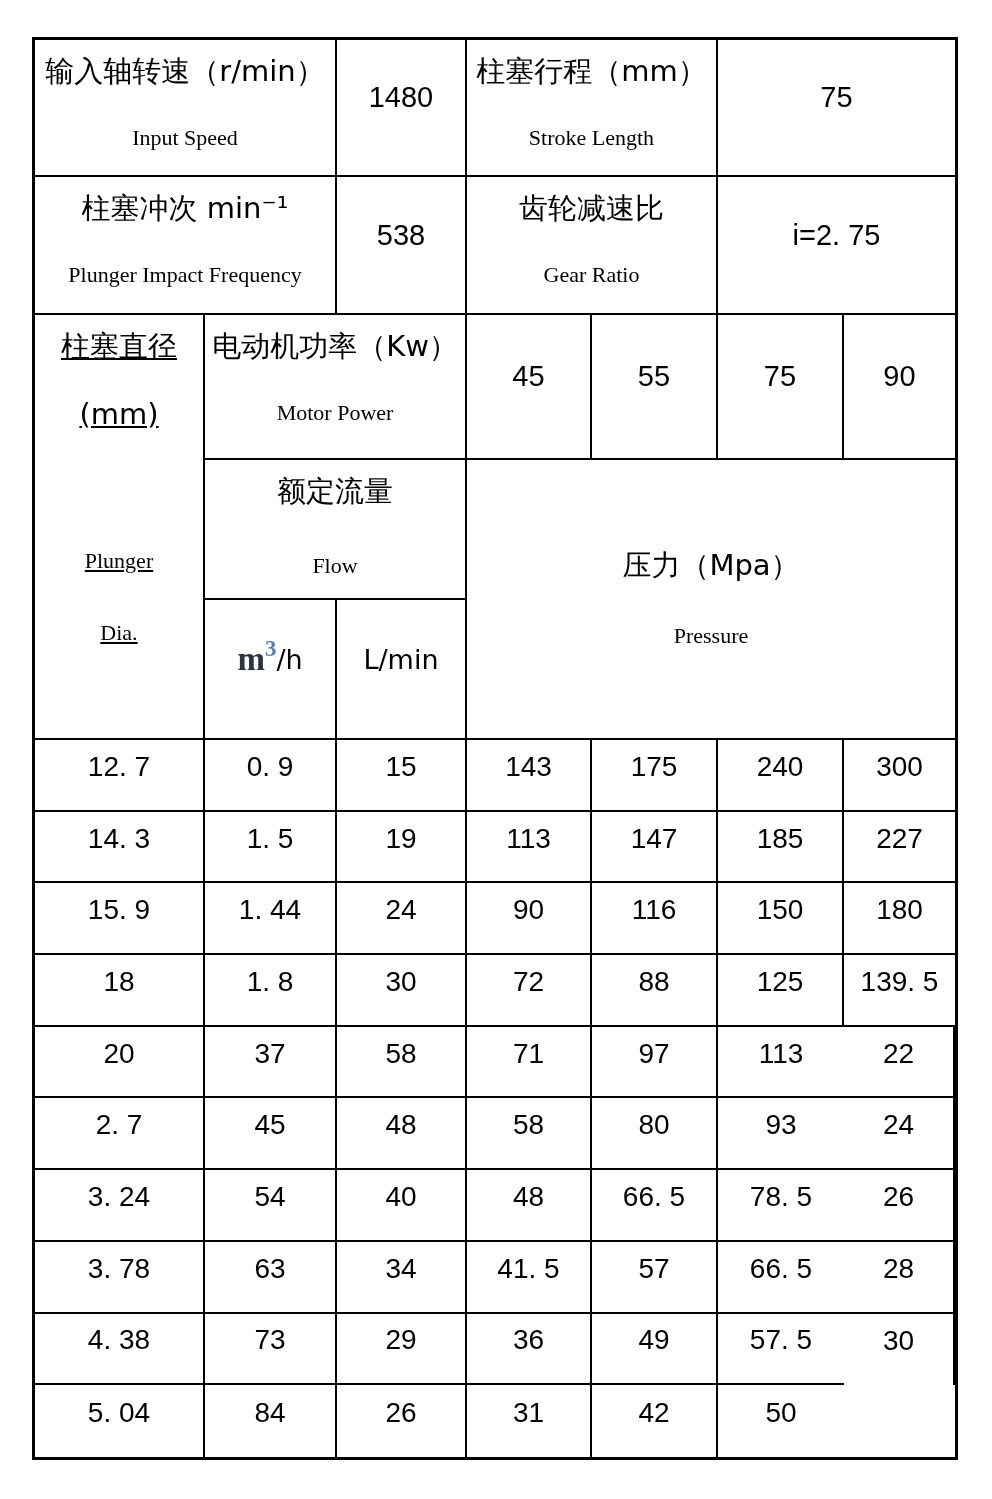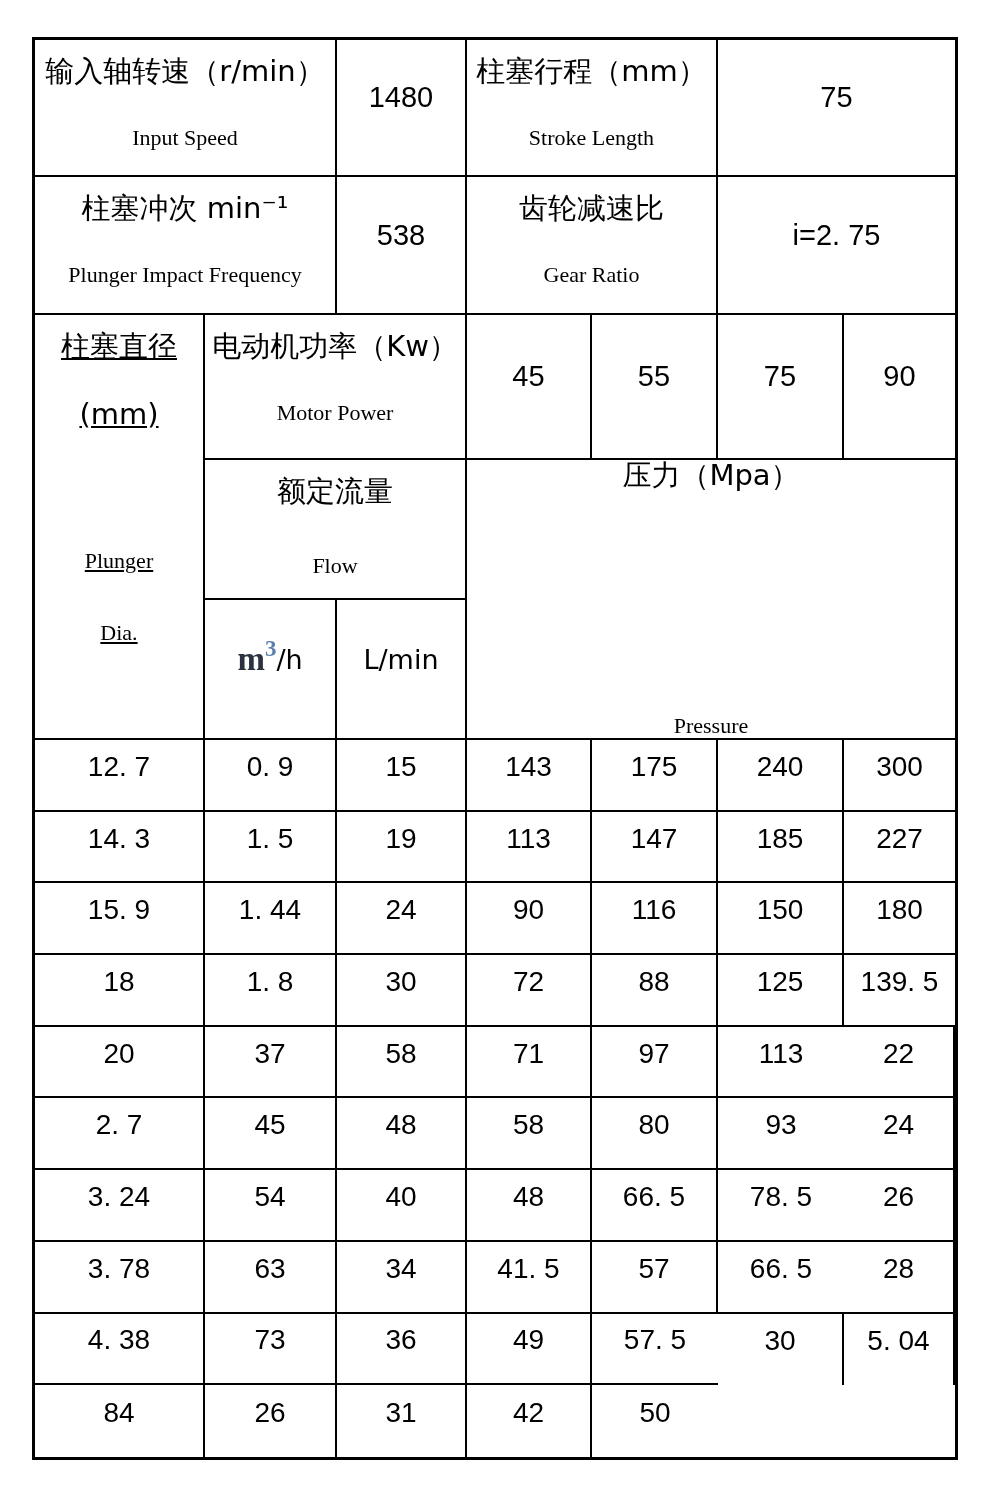--- a/index.html
+++ b/index.html
@@ -83,21 +83,21 @@
     font-size: 28px;
     justify-content: center;
     padding-bottom: 16px;
   }
 
   .plunger-cell { justify-content: flex-start; padding-top: 16px; text-decoration: underline; }
   .plunger-cell .zh2 { margin-top: 36px; }
   .plunger-cell .en1 { margin-top: 118px; }
   .plunger-cell .en2 { margin-top: 48px; }
 
-  .pressure-cell { justify-content: space-between; padding-bottom: 0; }
+  .pressure-cell { justify-content: center; padding-bottom: 0; }
   .pressure-cell .en { margin-top: 42px; }
 
   .unit {
     justify-content: center;
     padding-bottom: 20px;
     flex-direction: row;
     align-items: center;
   }
   .m3base {
     font-family: "Liberation Serif", serif;
@@ -231,20 +231,21 @@
       <div class="cell num">26</div>
       <div class="cell num">3. 78</div>
       <div class="cell num">63</div>
       <div class="cell num">34</div>
       <div class="cell num">41. 5</div>
       <div class="cell num">57</div>
       <div class="cell num no-r">66. 5</div>
       <div class="cell num">28</div>
       <div class="cell num">4. 38</div>
       <div class="cell num">73</div>
+      <div class="cell num">29</div>
       <div class="cell num">36</div>
       <div class="cell num">49</div>
       <div class="cell num no-r">57. 5</div>
       <div class="cell num no-b">30</div>
       <div class="cell num no-b">5. 04</div>
       <div class="cell num no-b">84</div>
       <div class="cell num no-b">26</div>
       <div class="cell num no-b">31</div>
       <div class="cell num no-b">42</div>
       <div class="cell num no-r no-b">50</div>

